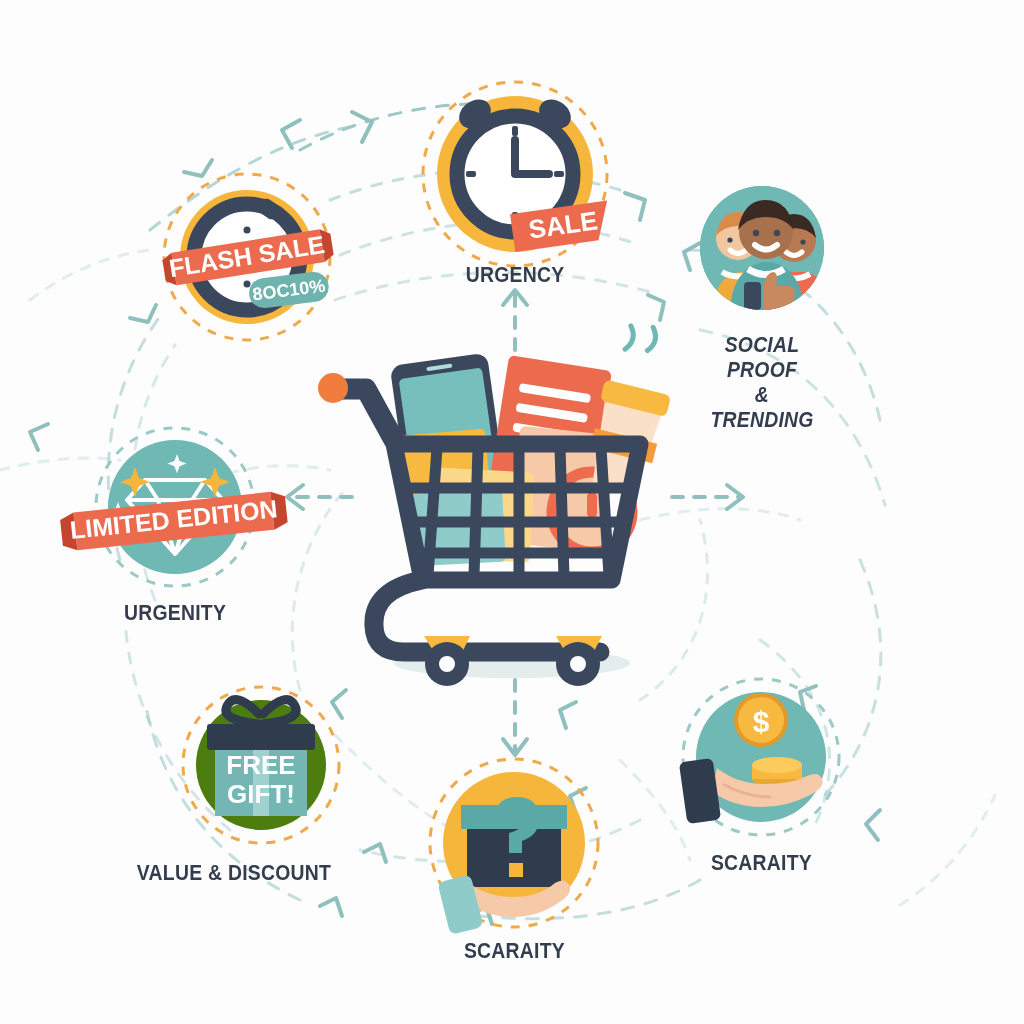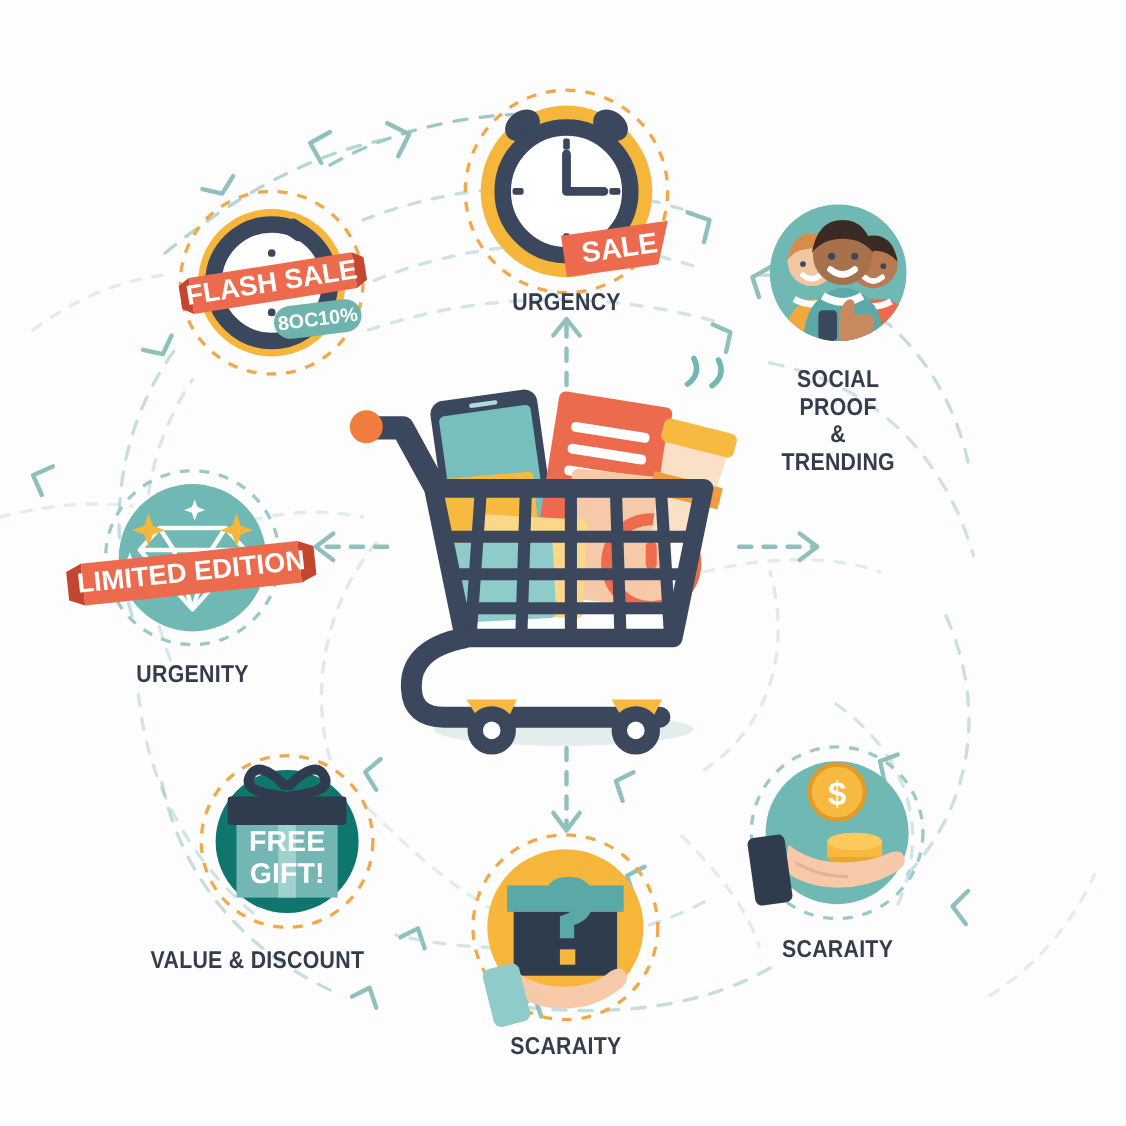--- a/index.html
+++ b/index.html
@@ -240,21 +240,21 @@
 
         <g transform="rotate(-8 170 150)">
           <polygon points="112,132 210,132 196,170 112,170" fill="#EC6B4E"></polygon>
         </g>
         <text x="163" y="159" text-anchor="middle" fill="#FFFFFF" font-family="Liberation Sans, sans-serif" font-size="26" font-weight="bold" transform="rotate(-8 170 150)">SALE</text>
       </svg>
     </div>
     <div class="node-caption">URGENCY</div>
   </div>
 
-  <div class="node" style="left:700px; top:186px; width:124px;">
+  <div class="node" style="left:700px; top:186px; width:124px;font-style:italic;">
     <div class="node-circle" style="width:124px;height:124px;background:#6FB8B4;overflow:hidden;">
       <svg width="124" height="124" viewBox="0 0 124 124">
         <rect width="124" height="124" fill="#6FB8B4"></rect>
 
         <g>
           <path d="M14 124 q0 -32 24 -38 l18 0 q24 6 24 38 Z" fill="#F2A93B"></path>
           <circle cx="38" cy="52" r="22" fill="#F2C6A0"></circle>
           <path d="M16 50 q4 -24 22 -24 q18 0 22 24 q-8 -10 -22 -10 q-14 0 -22 10 Z" fill="#D98C4A"></path>
           <circle cx="30" cy="54" r="2.6" fill="#3B475C"></circle>
             <circle cx="47" cy="54" r="2.6" fill="#3B475C"></circle>
@@ -323,21 +323,21 @@
           <polygon points="218,90 232,96 232,122 218,128" fill="#C4462F"></polygon>
         </g>
         <text x="119" y="116" text-anchor="middle" fill="#FFFFFF" font-family="Liberation Sans, sans-serif" font-size="25" font-weight="bold" transform="rotate(-6 120 110)">LIMITED EDITION</text>
       </svg>
     </div>
     <div class="node-caption" style="margin-top:26px;">URGENITY</div>
   </div>
 
 
   <div class="node" style="left:196px; top:700px; width:130px;">
-    <div class="node-circle" style="width:130px;height:130px;background:#0f766e;text-align:right;">
+    <div class="node-circle" style="width:130px;height:130px;background:#4d7c0f;text-align:right;">
       <svg width="200" height="190" viewBox="0 0 200 190" style="position:absolute;left:-35px;top:-30px;overflow:visible">
         <circle cx="100" cy="95" r="78" fill="none" stroke="#F0A94A" stroke-width="3" stroke-dasharray="9 9"></circle>
 
         <g fill="none" stroke="#2F3C4E" stroke-width="9" stroke-linecap="round">
           <path d="M98 44 q-24 -24 -32 -8 q-7 14 32 18"></path>
           <path d="M102 44 q24 -24 32 -8 q7 14 -32 18"></path>
         </g>
 
         <rect x="46" y="54" width="108" height="26" rx="3" fill="#2F3C4E"></rect>
 

